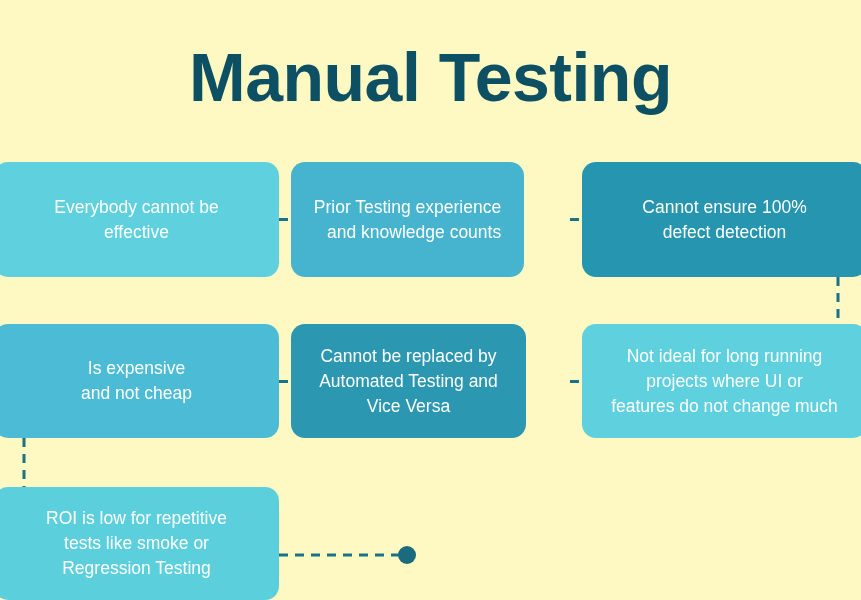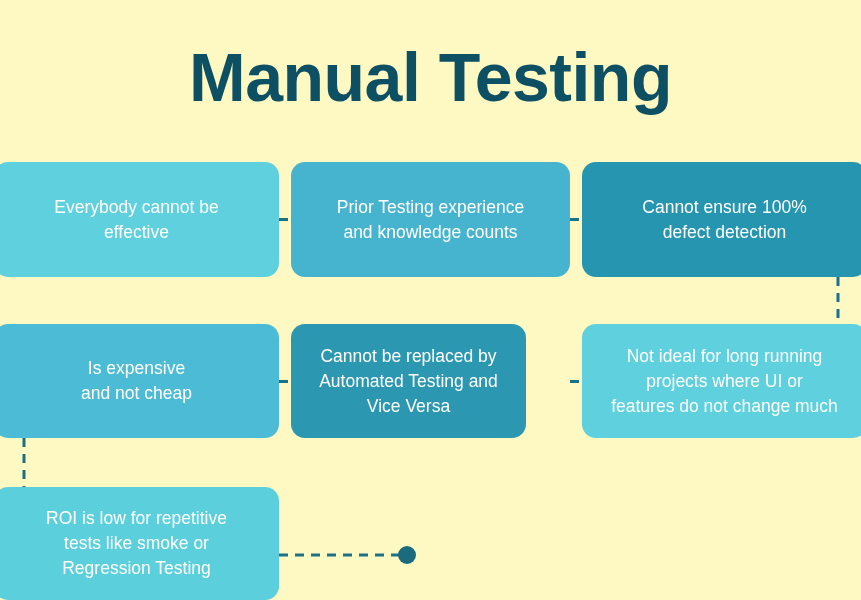--- a/index.html
+++ b/index.html
@@ -52,21 +52,21 @@
     font-size: 17.5px;
     line-height: 25px;
     font-weight: 400;
     padding: 6px 14px;
     white-space: pre-line;
     font-family: "Liberation Sans", sans-serif;
   }
 
   
   #node-0 { left: -6px;  top: 162px; width: 285px; height: 115px; }
-  #node-1 { left: 291px; top: 162px; width: 279px; height: 115px; }
+  #node-1 { left: 291px; top: 162px; width: 233px; height: 115px; text-align: right; }
   #node-2 { left: 582px; top: 162px; width: 285px; height: 115px; }
   
   #node-3 { left: -6px;  top: 324px; width: 285px; height: 114px; }
   #node-4 { left: 291px; top: 324px; width: 235px; height: 114px; }
   #node-5 { left: 582px; top: 324px; width: 285px; height: 114px; }
   
   #node-6 { left: -6px;  top: 487px; width: 285px; height: 113px; }
 
   
   #connectors {

